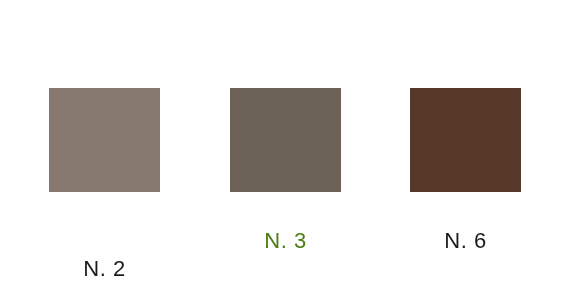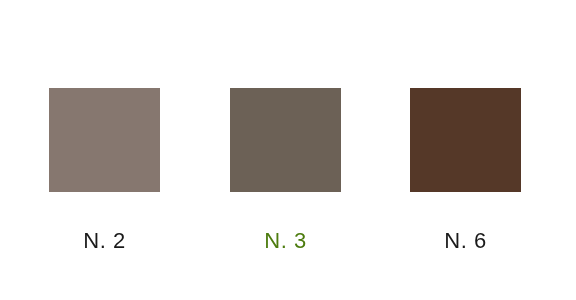--- a/index.html
+++ b/index.html
@@ -42,21 +42,21 @@
     font-size: 22px;
     font-weight: 400;
     letter-spacing: 0.5px;
     color: #1a1a1a;
     line-height: 1;
     white-space: nowrap;
     text-align: center;
   }
 
   
-  .group-1 { left: 49px; }
+  .group-1 { left: 49px; gap: 28px; }
   .group-2 { left: 230px; }
   .group-3 { left: 410px; }
 </style>
 </head>
 <body style="background-color: rgb(255, 255, 255);">
 
 <div id="swatch-board">
 
   <div class="swatch-group group-1">
     <div class="swatch-chip" style="background-color: rgb(134, 119, 111);"></div>

